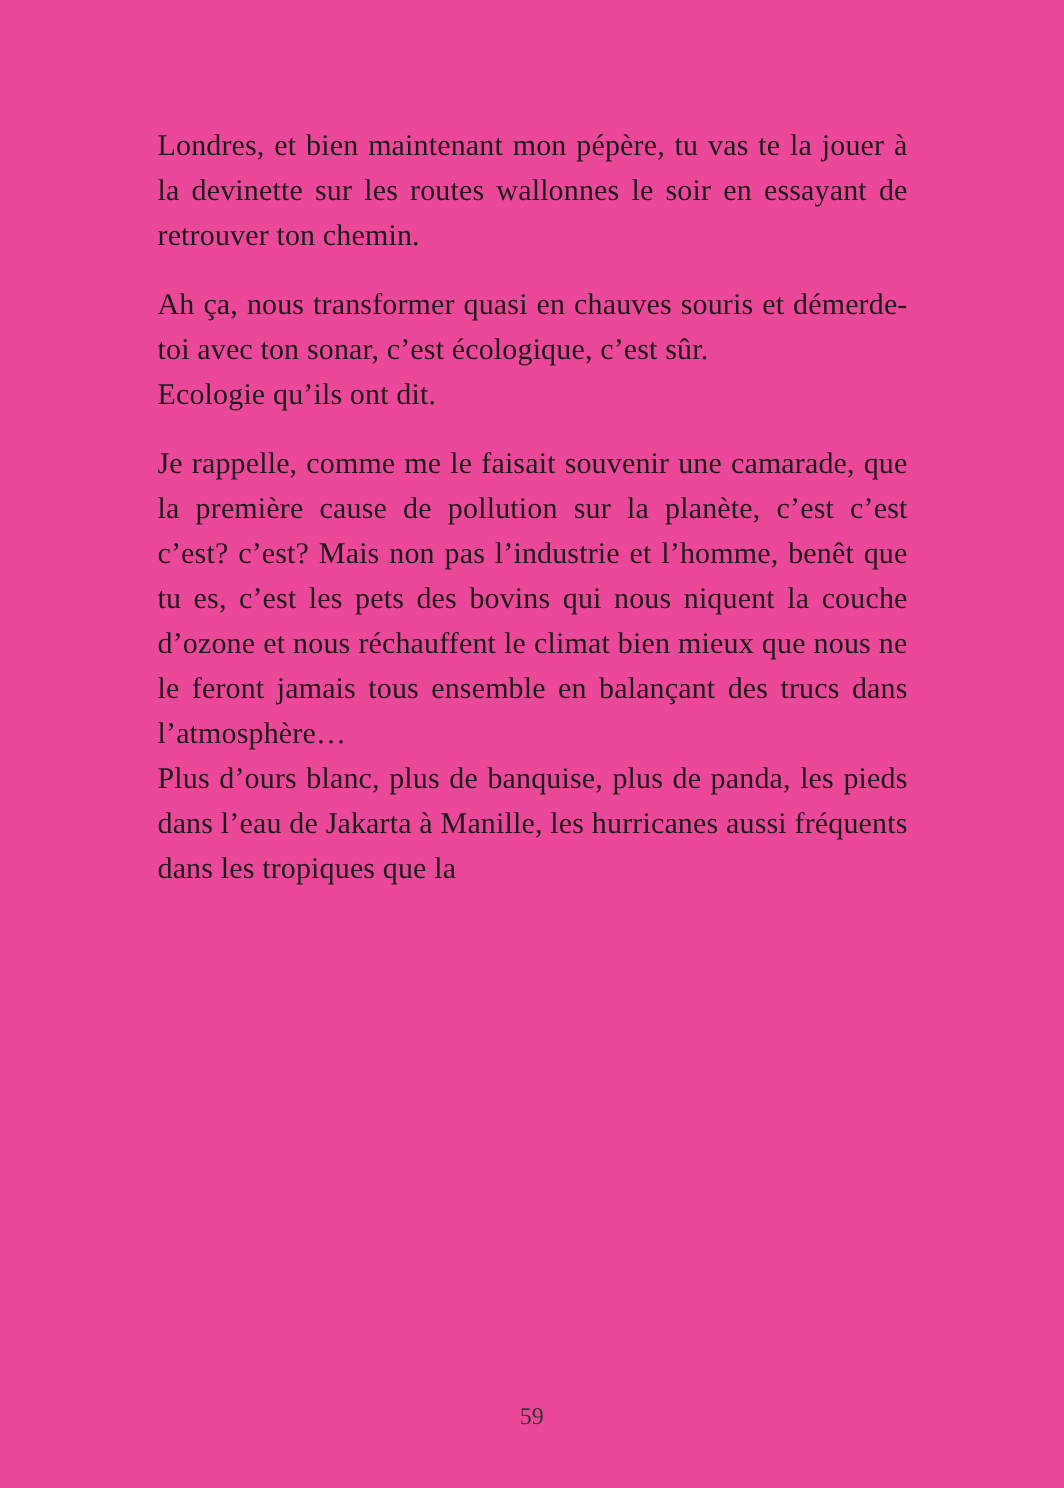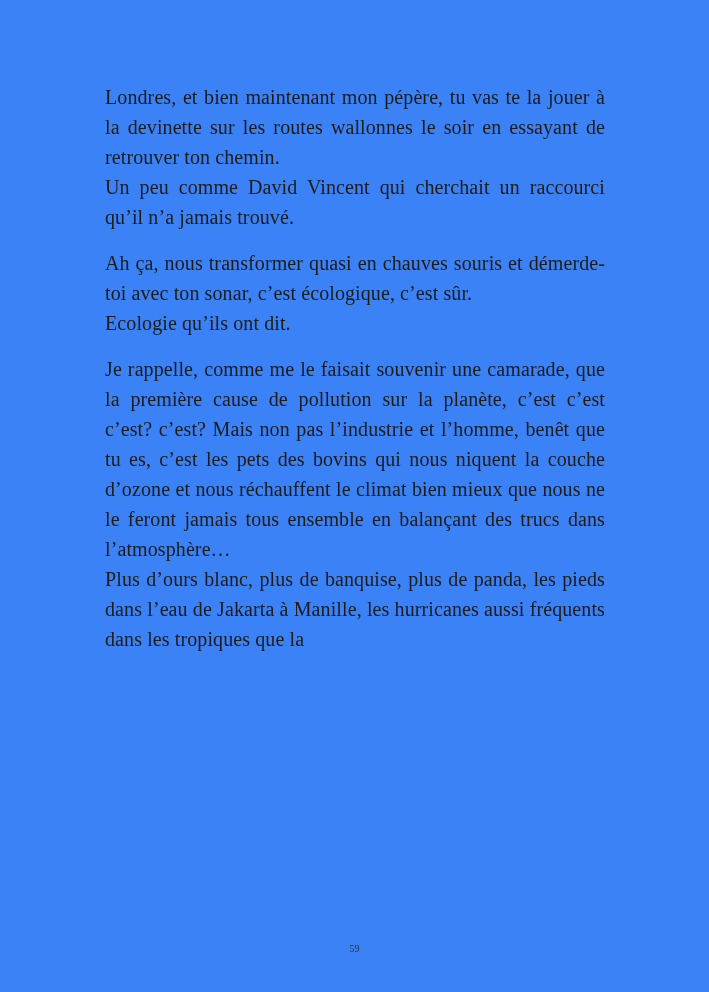--- a/index.html
+++ b/index.html
@@ -4,21 +4,21 @@
 <style>
   html, body {
     margin: 0;
     padding: 0;
     background: #ffffff;
   }
   .page {
     position: relative;
     width: 709px;
     height: 992px;
-    background: #3b82f6;
+    background: #ec4899;
     overflow: hidden;
     font-family: "Liberation Serif", "DejaVu Serif", serif;
     color: #1c1c1c;
   }
   .content {
     position: absolute;
     left: 105px;
     top: 82px;
     width: 500px;
   }
@@ -35,33 +35,32 @@
     text-align: justify;
     text-justify: inter-word;
     letter-spacing: 0.1px;
   }
   .page-number {
     position: absolute;
     left: 0;
     right: 0;
     bottom: 38px;
     text-align: center;
-    font-size: 10px;
+    font-size: 16px;
     color: #333333;
   }
 </style>
 </head>
 <body>
 
 <div class="page">
   <div class="content">
 
     <section class="block">
       <p class="para">Londres, et bien maintenant mon pépère, tu vas te la jouer à la devinette sur les routes wallonnes le soir en essayant de retrouver ton chemin.</p>
-      <p class="para">Un peu comme David Vincent qui cherchait un raccourci qu’il n’a jamais trouvé.</p>
     </section>
 
     <section class="block">
     </section>
 
     <section class="block">
       <p class="para">Ah ça, nous transformer quasi en chauves souris et démerde-toi avec ton sonar, c’est écologique, c’est sûr.</p>
       <p class="para">Ecologie qu’ils ont dit.</p>
     </section>
 

